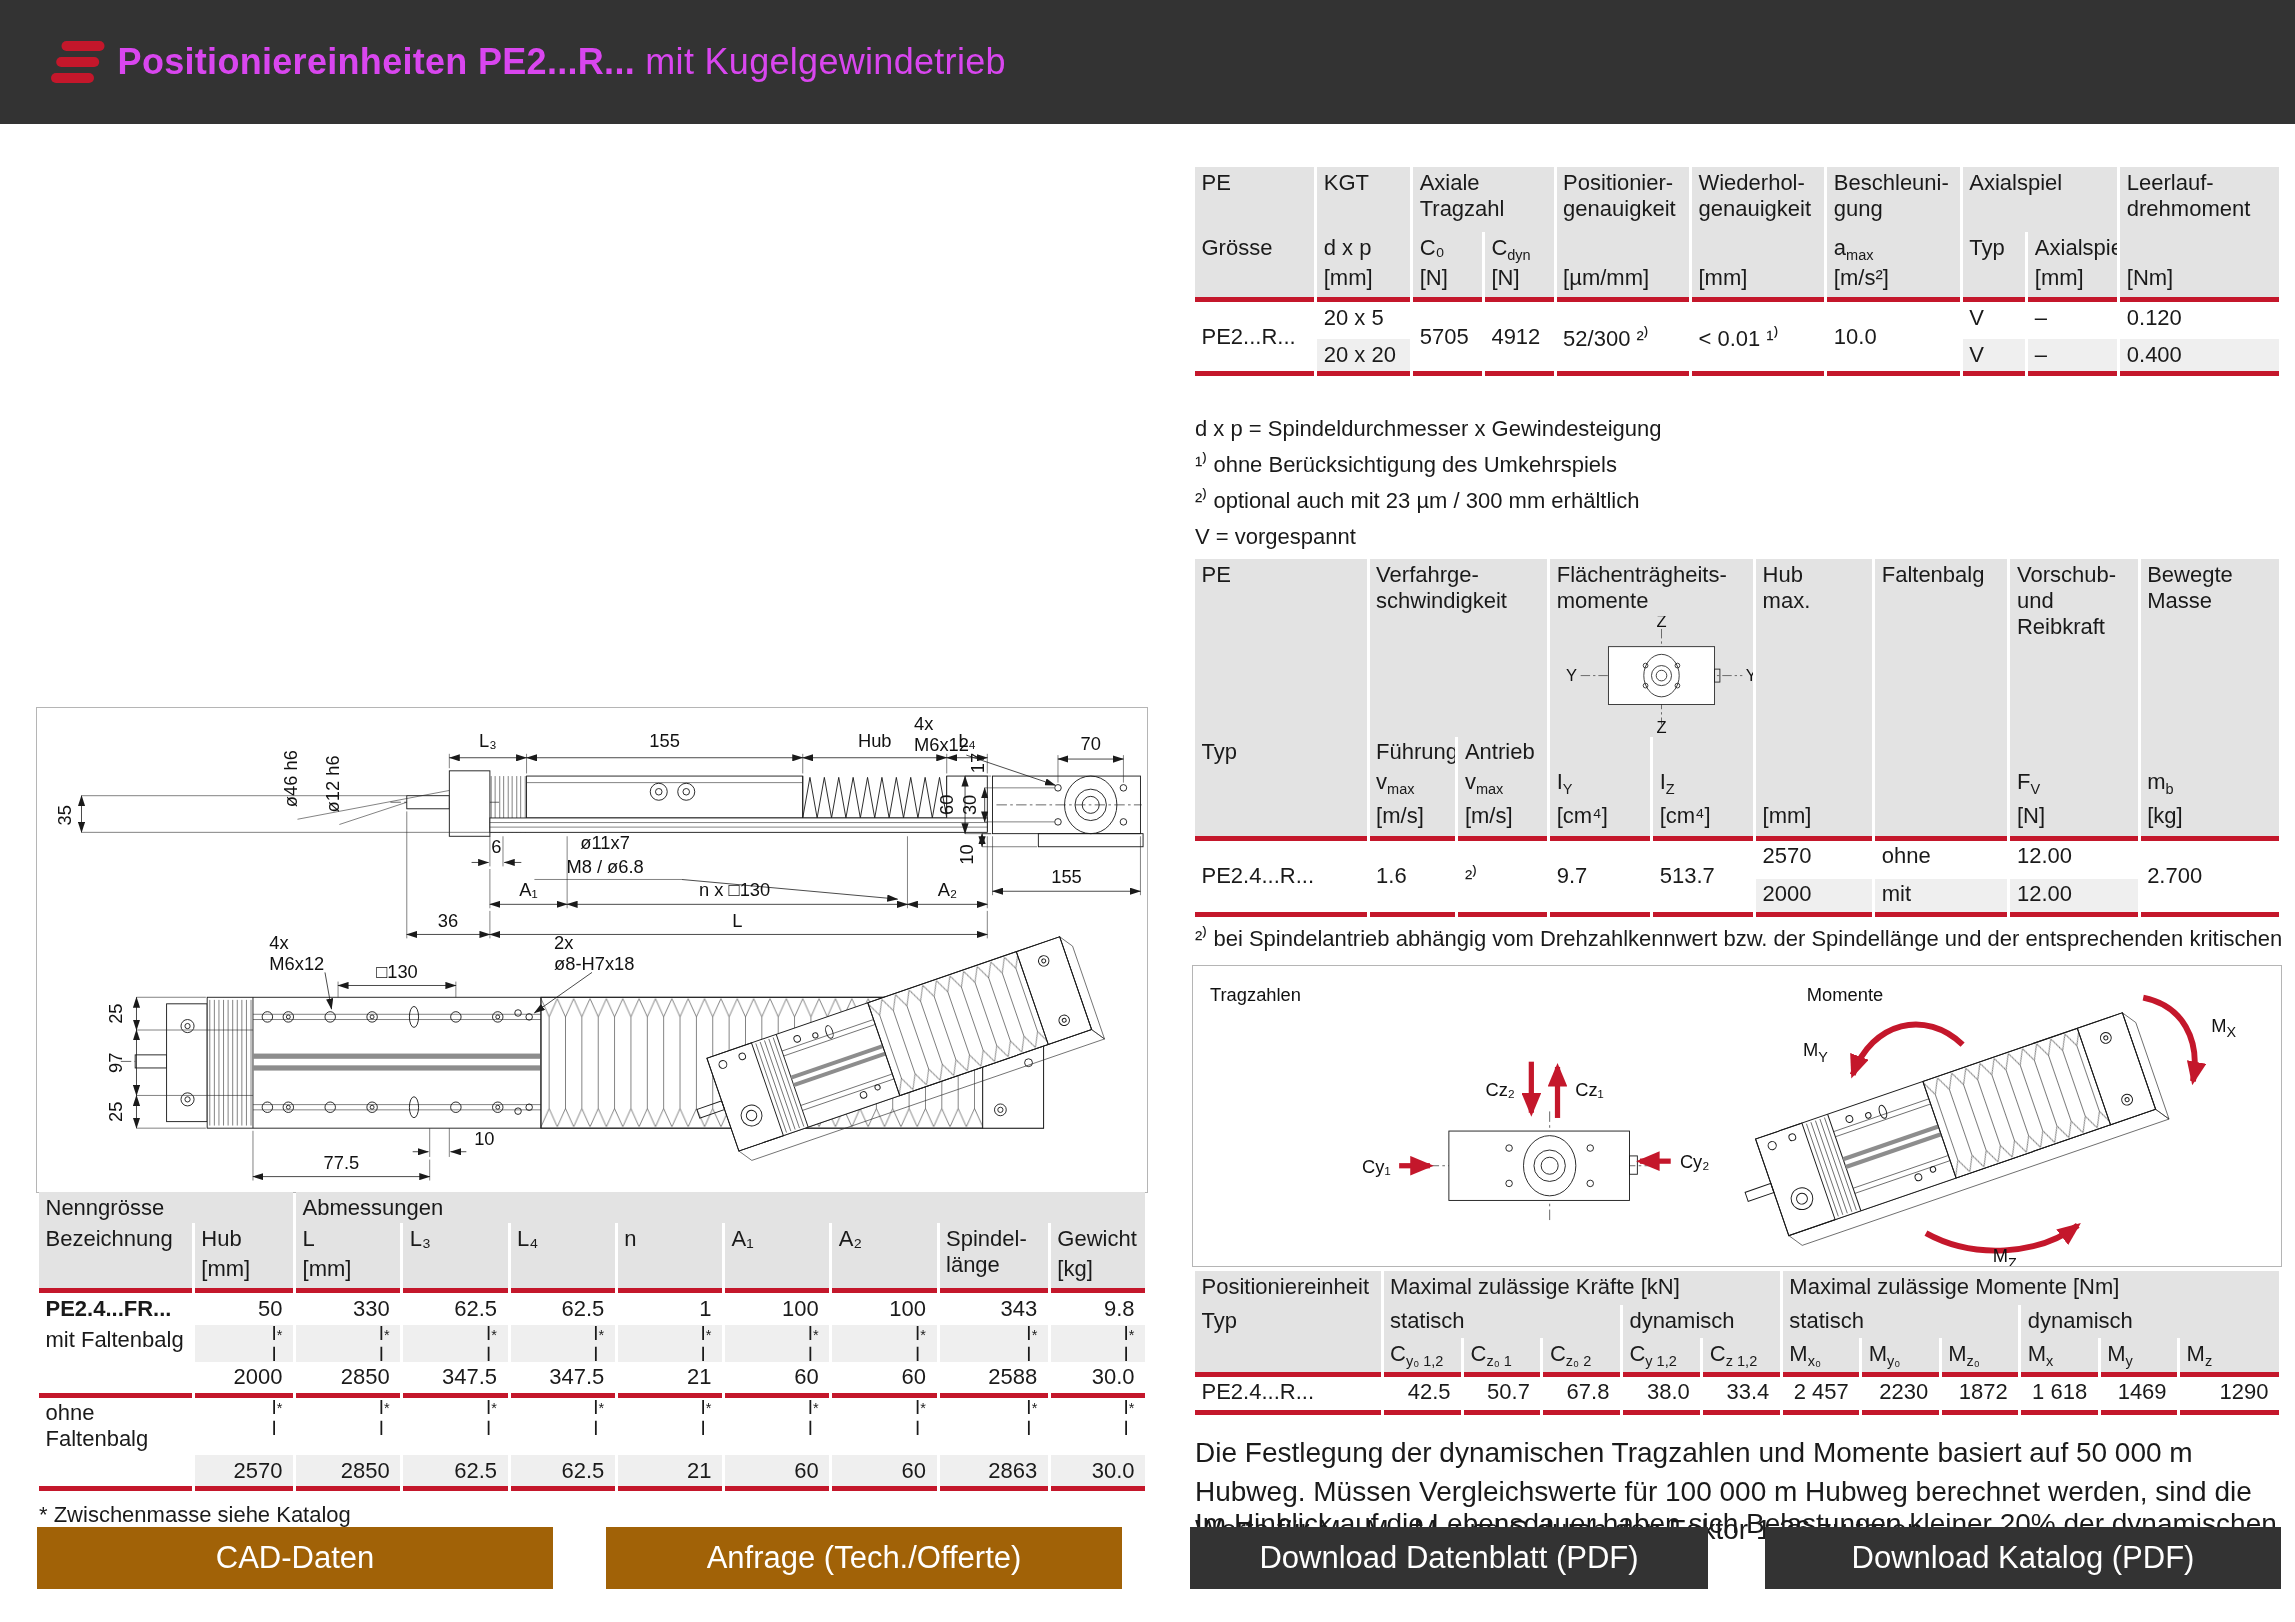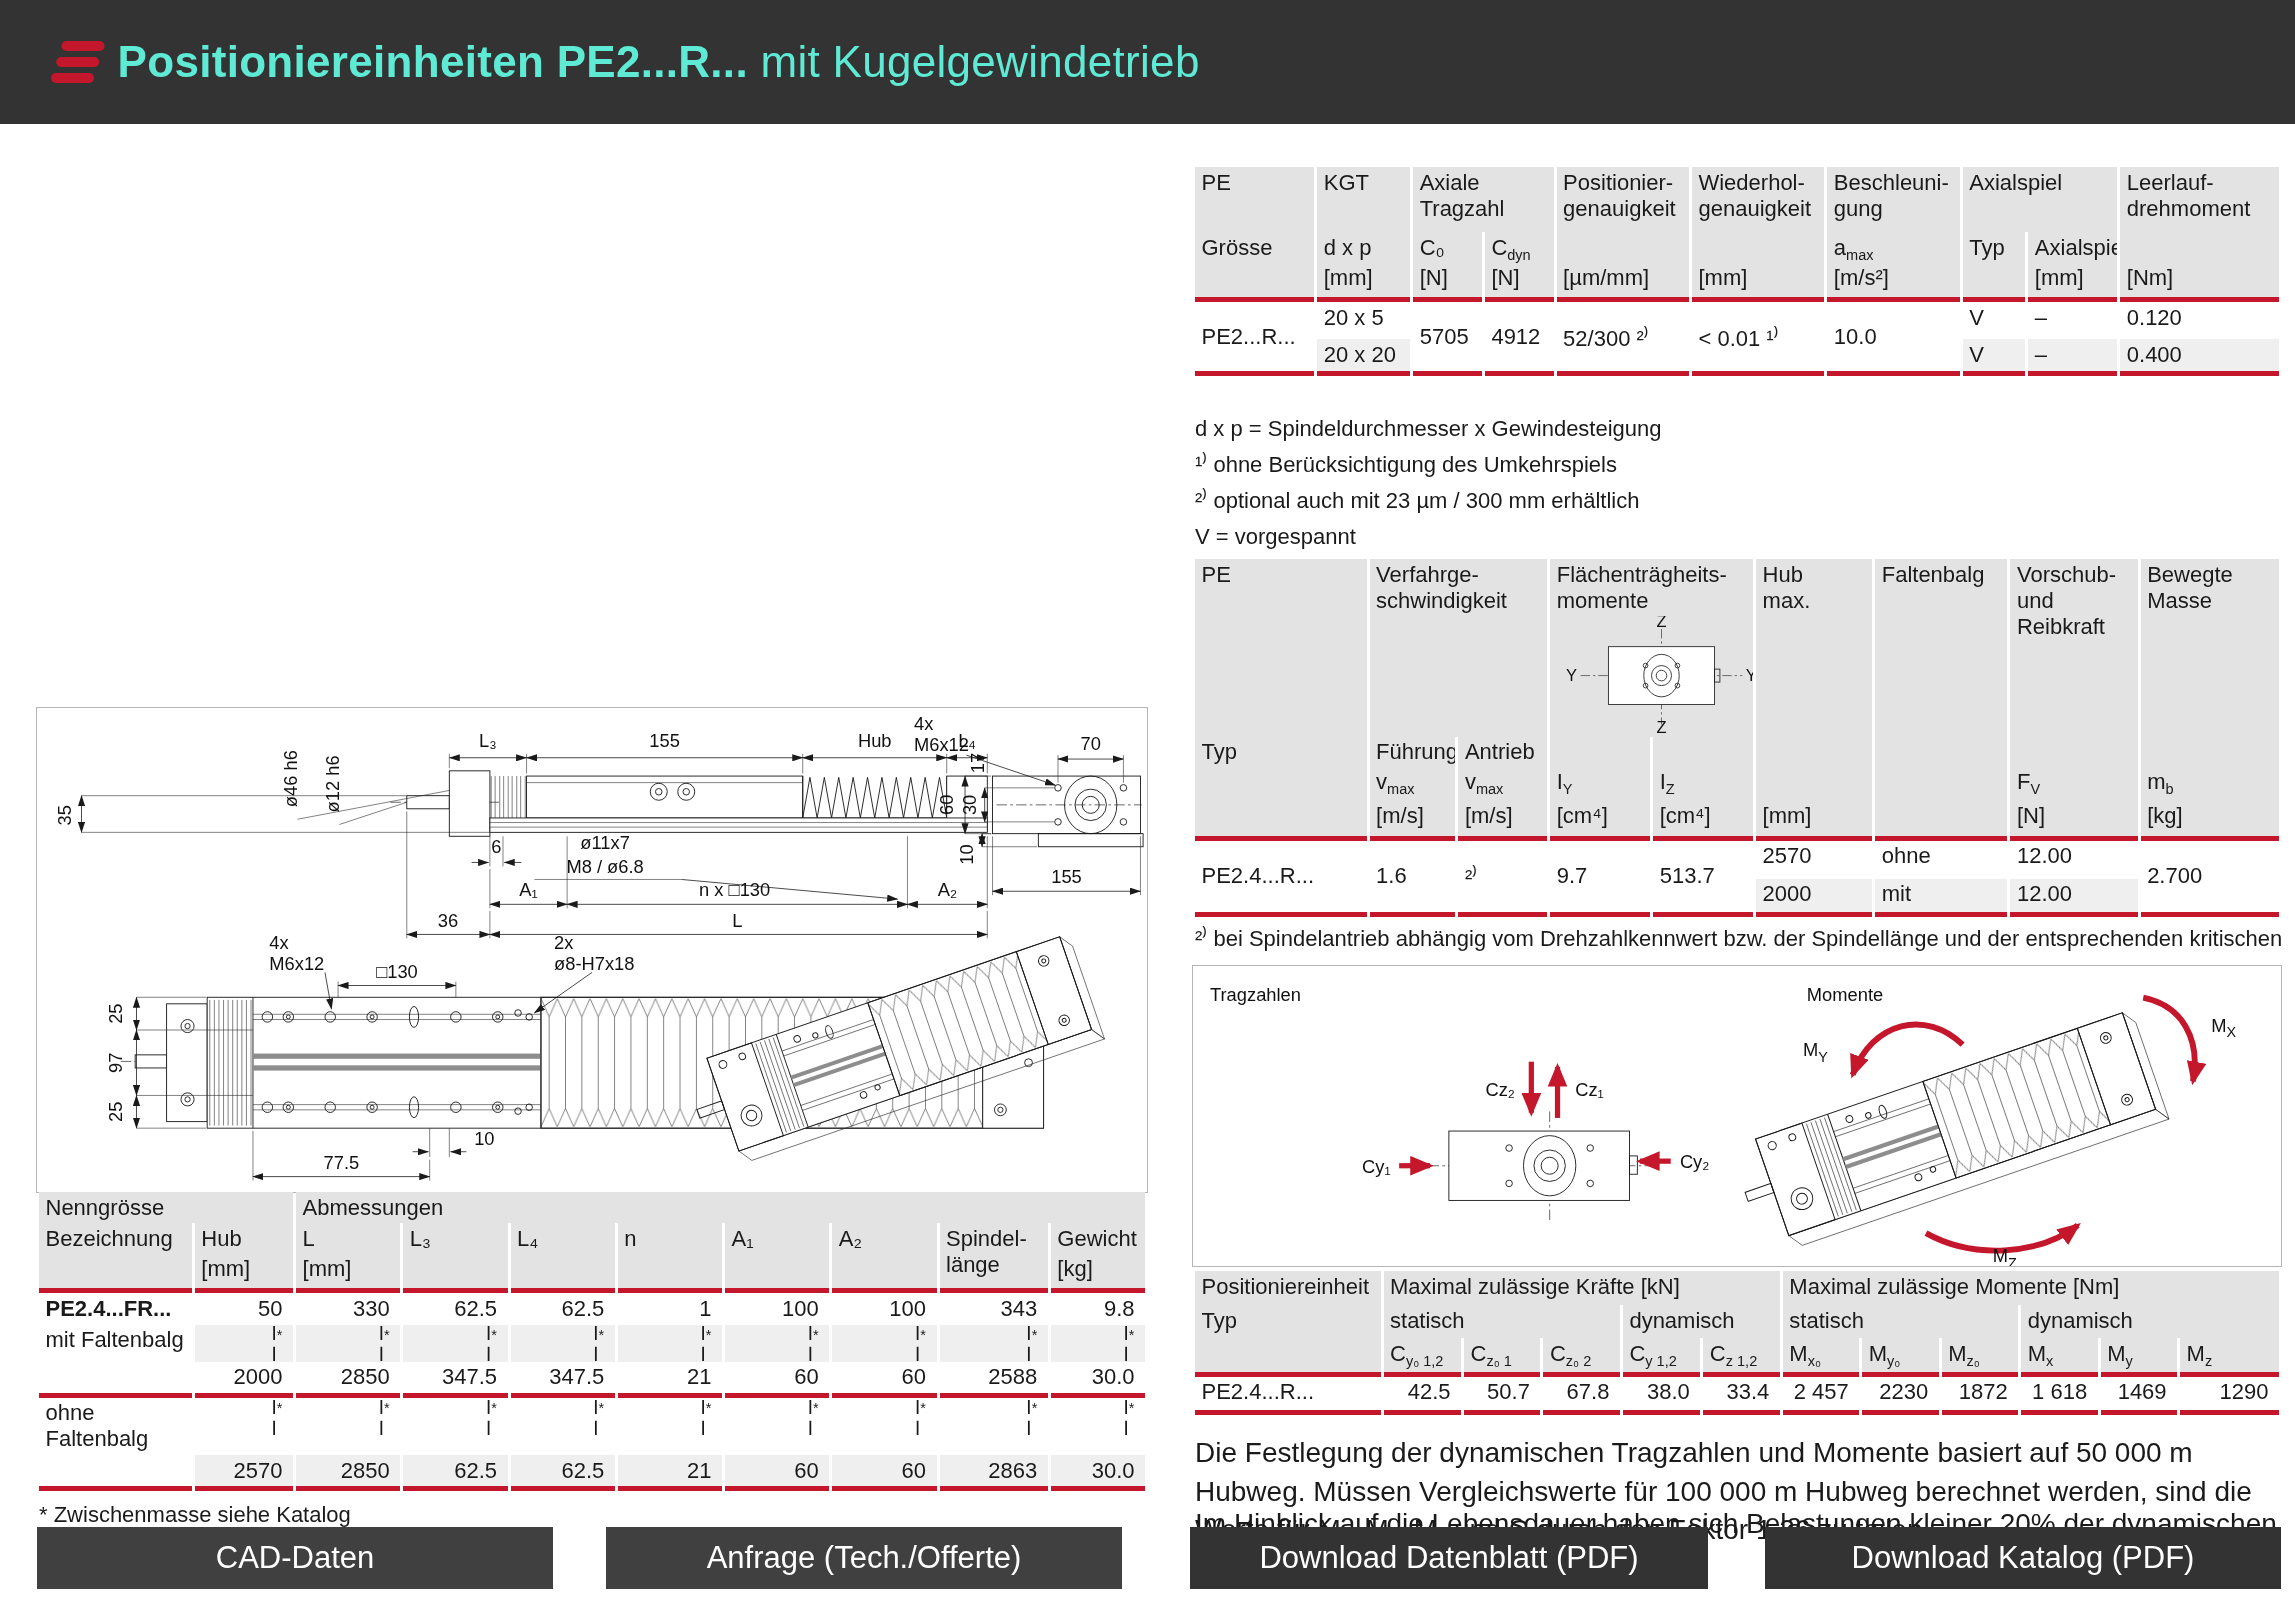--- a/index.html
+++ b/index.html
@@ -4,21 +4,21 @@
 <style>
   html,body{margin:0;padding:0;background:#fff;}
   body{width:2295px;height:1623px;position:relative;font-family:"Liberation Sans",sans-serif;color:#1a1a1a;}
   .abs{position:absolute;}
   
   .topbar{position:absolute;left:0;top:0;width:2295px;height:124px;background:#333333;display:flex;align-items:center;}
   .burger{margin-left:51px;display:flex;flex-direction:column;gap:6.5px;}
   .burger i{display:block;width:43px;height:9.8px;background:#c4172b;border-radius:5.2px;}
   .burger i:nth-child(1){transform:translateX(10.5px);}
   .burger i:nth-child(2){transform:translateX(5.2px);}
-  .title{margin-left:23.6px;font-size:44px;color:#5eead4;letter-spacing:0.3px;white-space:nowrap;}
+  .title{margin-left:23.6px;font-size:36px;color:#d946ef;letter-spacing:0.3px;white-space:nowrap;}
   .title .b{font-weight:700;}
   .title .l{font-weight:400;}
   
   table{border-collapse:separate;border-spacing:3.3px 0;table-layout:fixed;}
   th,td{padding:2.6px 6.5px;font-weight:400;font-size:22px;vertical-align:top;text-align:left;overflow:hidden;}
   .hd{background:#e3e3e3;}
   .rb{border-bottom:5.9px solid #c4172b;}
   .alt{background:#efefef;}
   .pl{white-space:pre-line;line-height:1.18;}
   .mid{vertical-align:middle;}
@@ -29,21 +29,21 @@
   .s1{height:30px;}
   .s2{height:34px;}
   .s3{height:30px;}
   .fn{font-size:22px;line-height:36px;}
   .para{font-size:28px;line-height:1.38;}
   .dashbar{display:inline-block;transform:scaleY(1.7);transform-origin:center;}
   
   .panel{border:1.3px solid #b5b5b5;background:#fff;box-sizing:border-box;}
   
   .btn{display:flex;align-items:center;justify-content:center;color:#fff;font-size:31px;cursor:pointer;}
-  .btn.red{background:#404040;}
+  .btn.red{background:#a16207;}
   .btn.dark{background:#333333;}
   
   svg text{font-family:"Liberation Sans",sans-serif;font-size:28px;fill:#111;}
   .dl{stroke:#1a1a1a;stroke-width:1.4;fill:none;}
   .dlf{stroke:#1a1a1a;stroke-width:1.4;fill:#fff;}
   .thin{stroke:#2a2a2a;stroke-width:0.9;fill:none;}
   .dim{stroke:#1a1a1a;stroke-width:1.2;fill:none;}
   .cl{stroke:#1a1a1a;stroke-width:1;stroke-dasharray:16 5 4 5;fill:none;}
   .red8{stroke:#c4172b;stroke-width:8;fill:none;}
   .red9{stroke:#c4172b;stroke-width:9;fill:none;}

